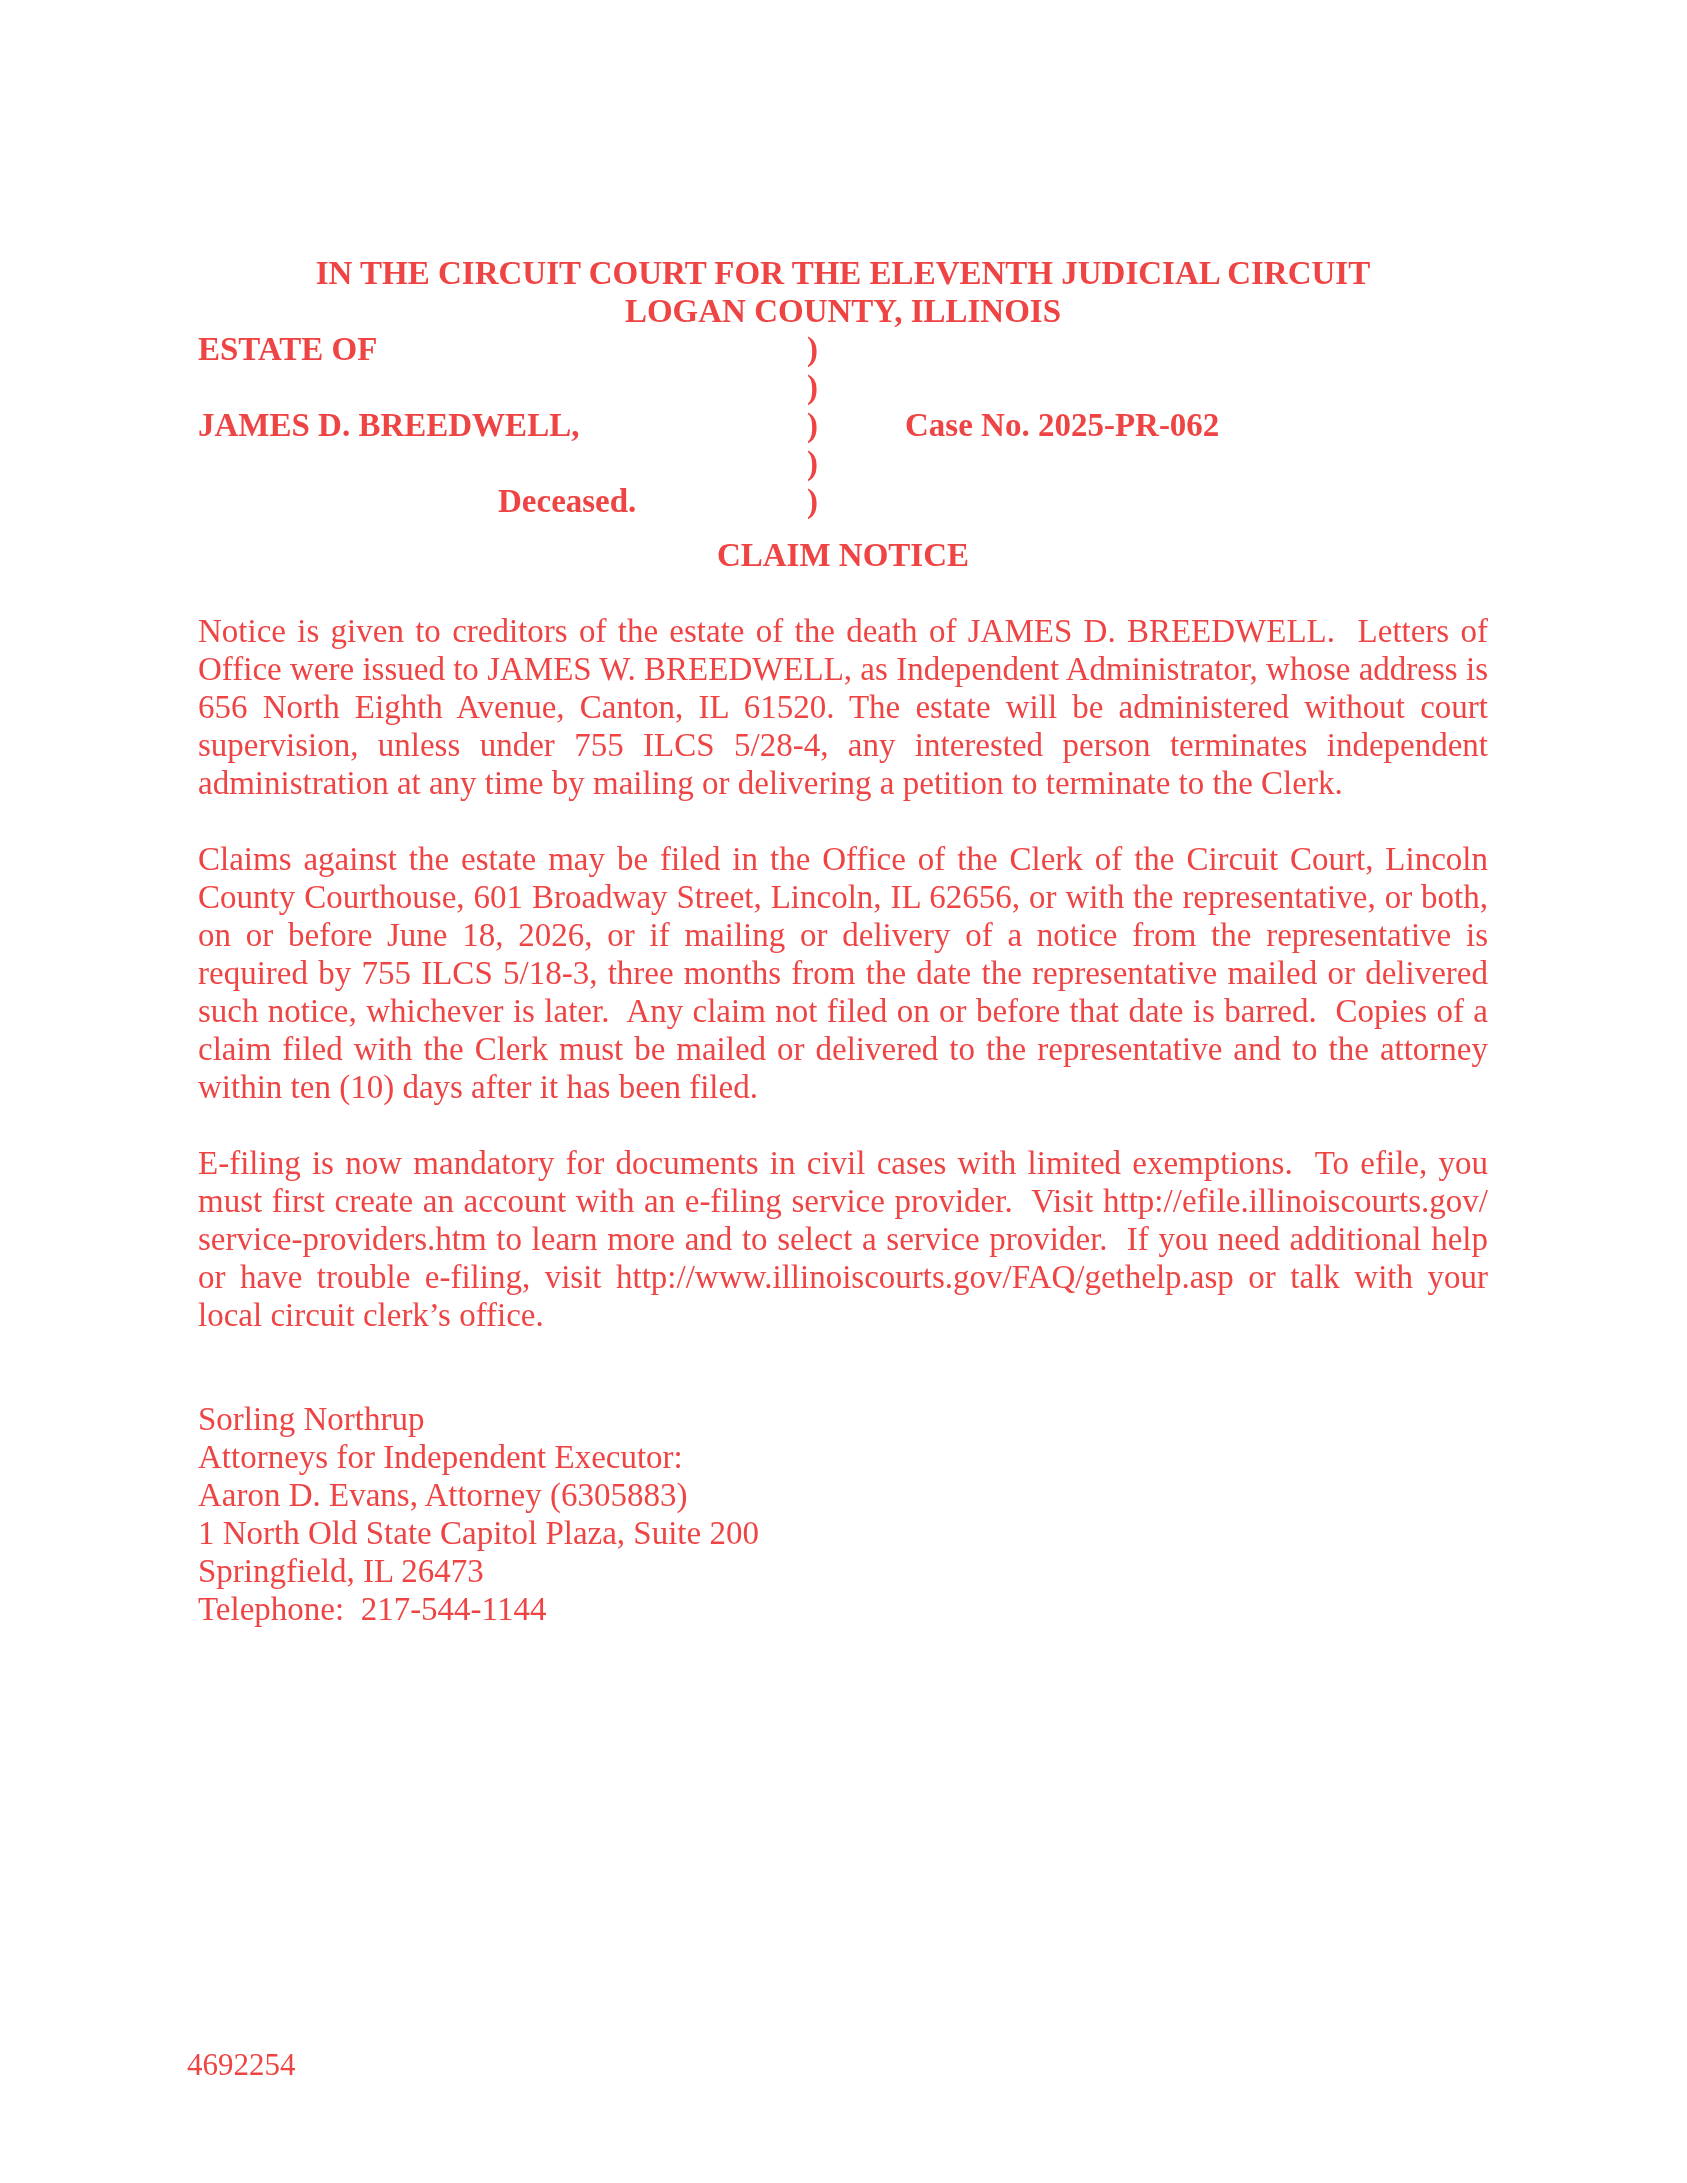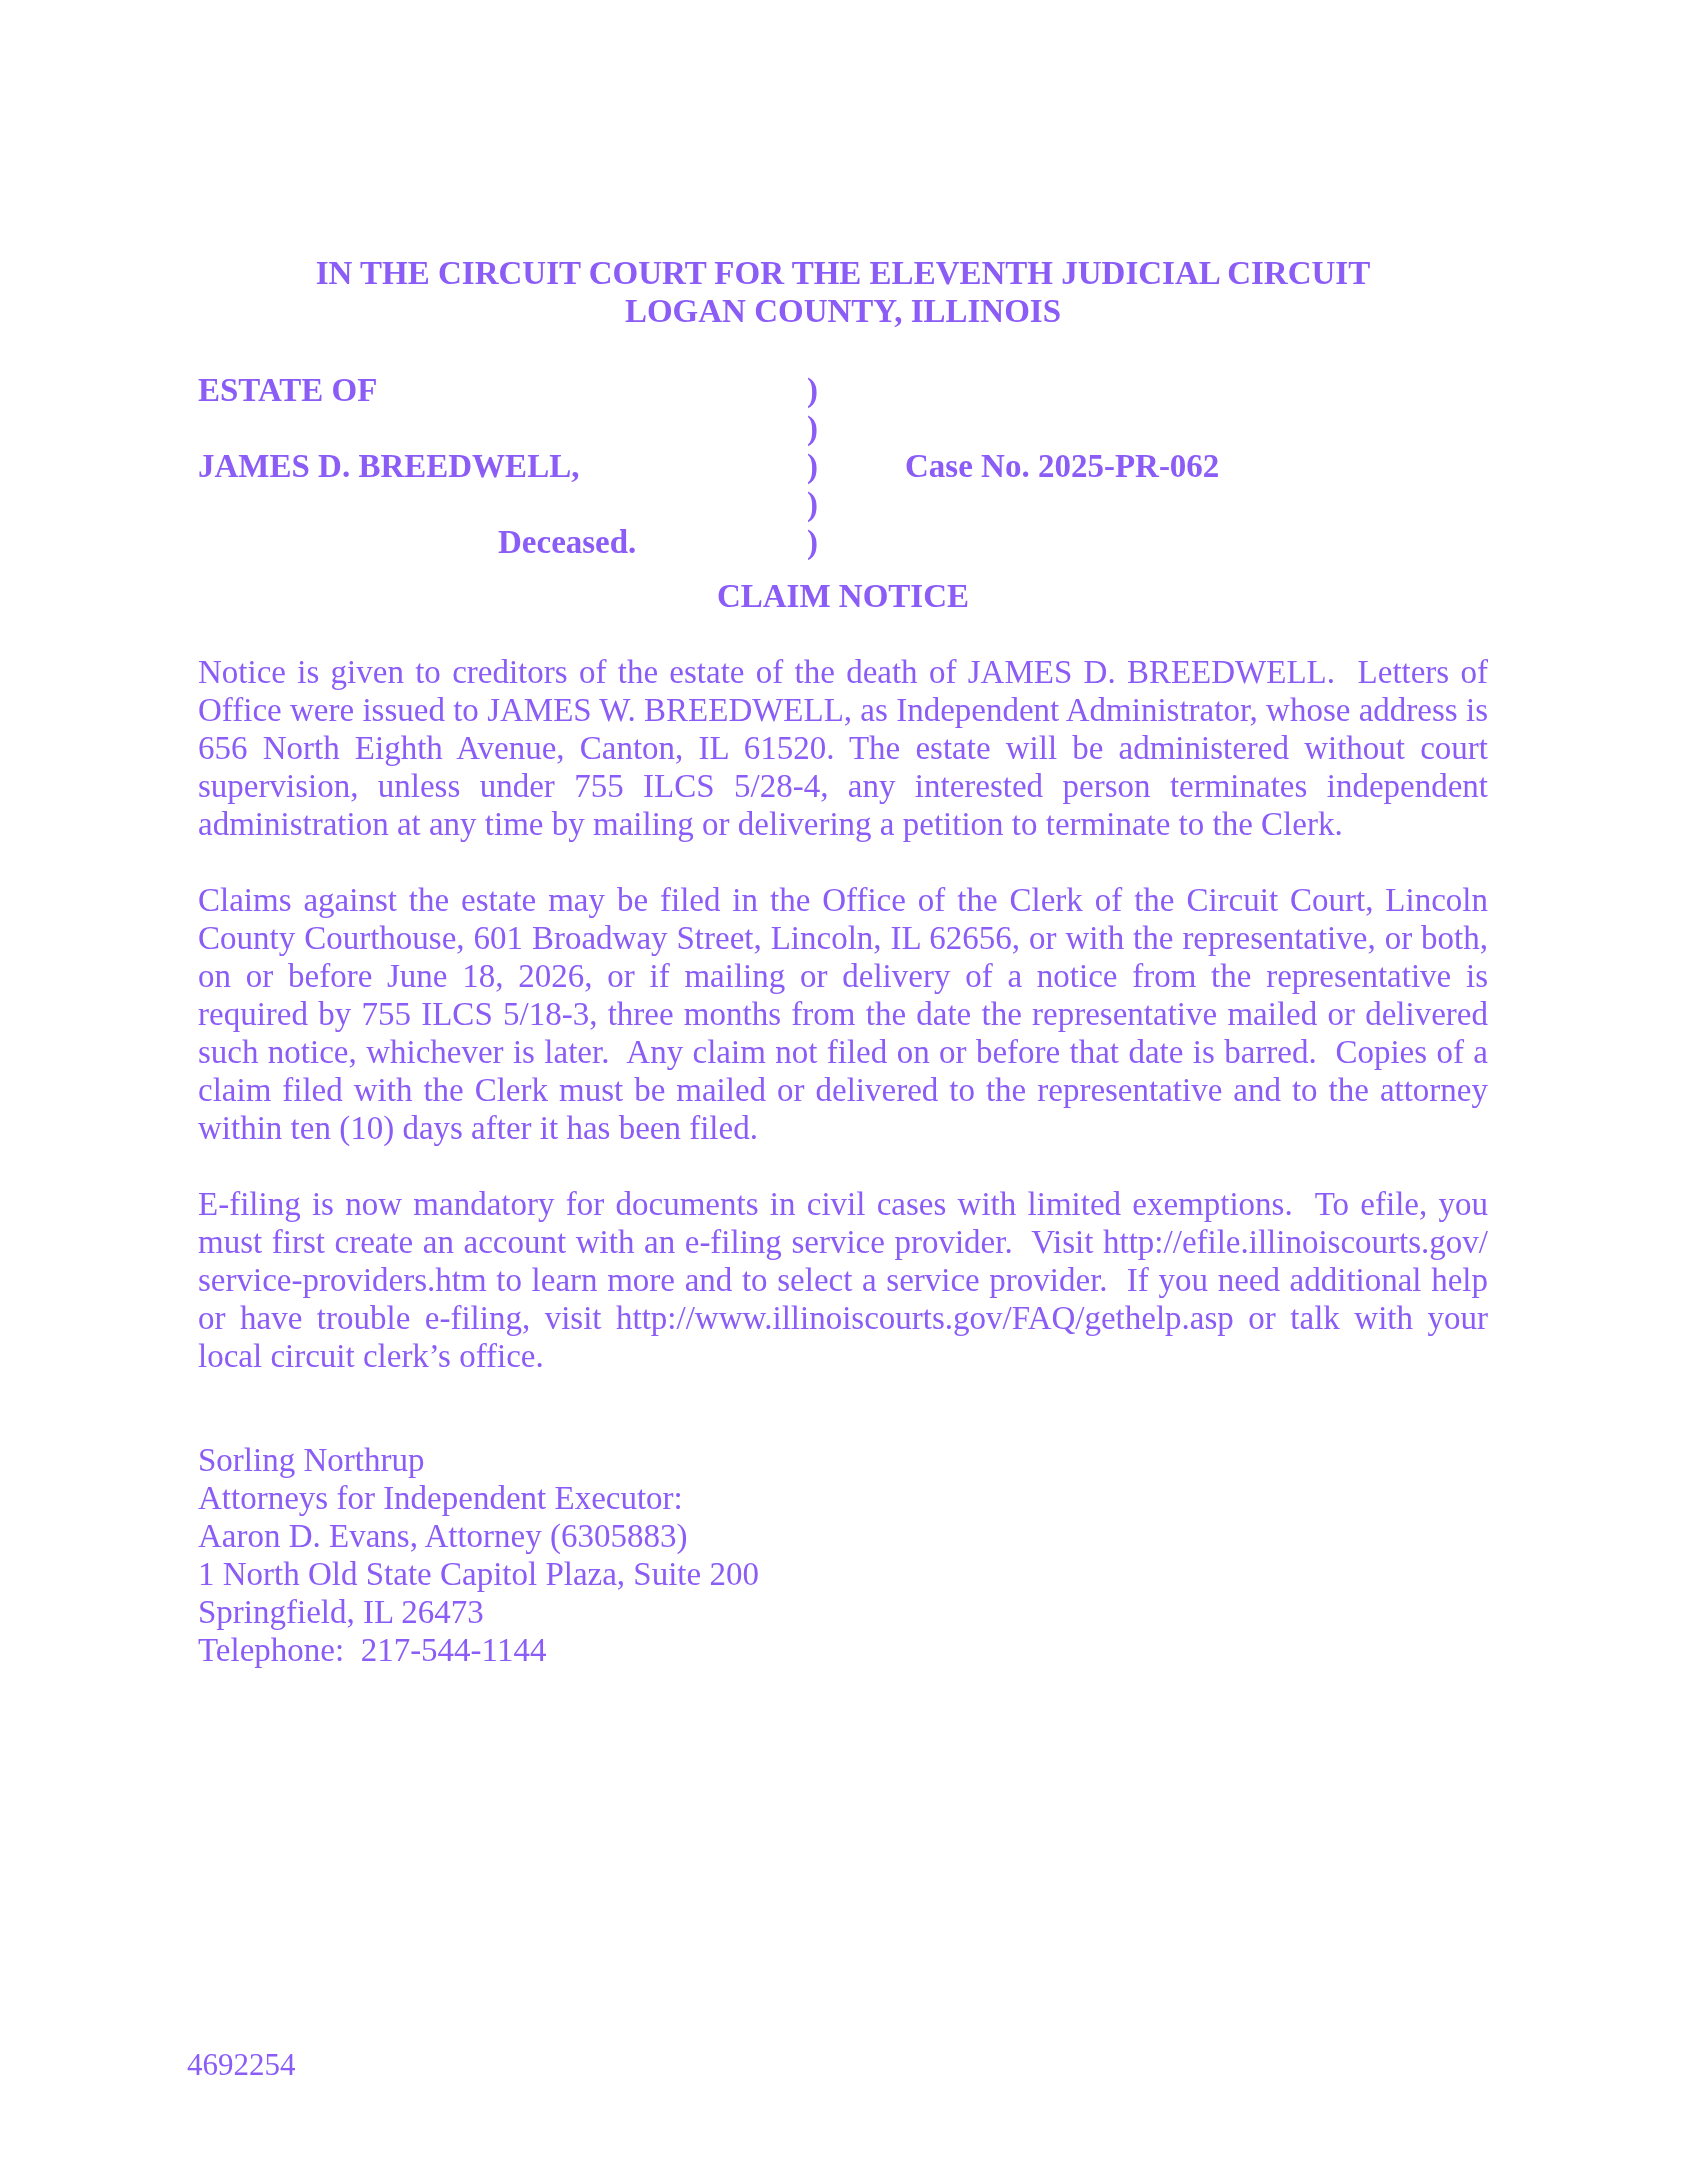--- a/index.html
+++ b/index.html
@@ -5,39 +5,38 @@
   html, body {
     margin: 0;
     padding: 0;
     background: #ffffff;
   }
   .page {
     position: relative;
     width: 1563px;
     height: 2183px;
     background: #ffffff;
-    color: #8b5cf6;
+    color: #ef4444;
     font-family: "Liberation Serif", "DejaVu Serif", serif;
     font-size: 33px;
     line-height: 38px;
     overflow: hidden;
   }
   .content {
     position: absolute;
     left: 198px;
     top: 0;
     width: 1290px;
   }
   .court-header {
     margin-top: 254px;
     text-align: center;
     font-weight: bold;
   }
   .caption {
-    margin-top: 41px;
     position: relative;
     font-weight: bold;
   }
   .caption-row {
     position: relative;
     height: 38px;
   }
   .caption-row .col-party   { position: absolute; left: 0; white-space: pre; }
   .caption-row .col-deceased{ position: absolute; left: 300px; white-space: pre; }
   .caption-row .col-paren   { position: absolute; left: 609px; white-space: pre; }

